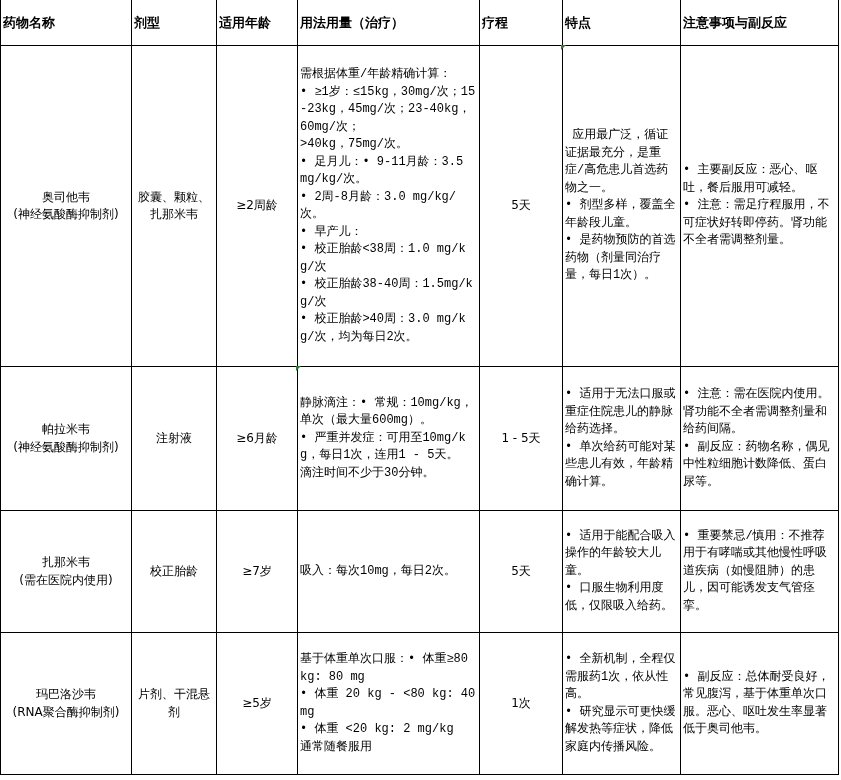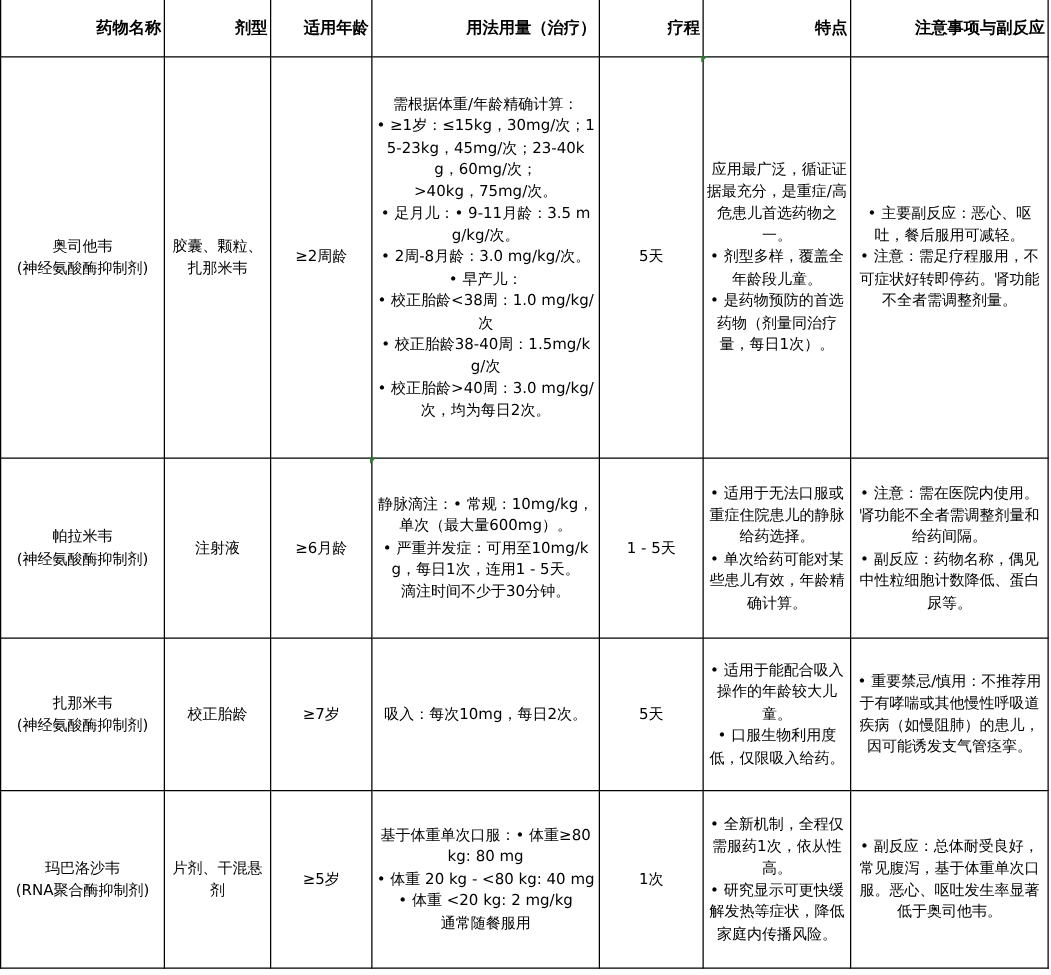--- a/index.html
+++ b/index.html
@@ -1,21 +1,21 @@
 <!DOCTYPE html>
 <html><head>
 <meta charset="utf-8">
 <style>
   html, body { margin:0; padding:0; background:#ffffff; }
   body { width:841px; height:780px; overflow:hidden; font-family:"DejaVu Sans", "Liberation Sans", sans-serif; color:#000; }
   table { border-collapse:collapse; table-layout:fixed; position:absolute; left:0; top:-1px; width:838px; }
   td, th { border:1.5px solid #000; padding:0 2px; font-size:12px; line-height:17.5px; vertical-align:middle; word-break:break-all; }
-  th { height:45px; font-weight:bold; font-size:13px; text-align:right; }
+  th { height:45px; font-weight:bold; font-size:13px; text-align:left; }
   td.c { text-align:center; }
-  td.l { text-align:center; }
+  td.l { text-align:left;font-family:Liberation Mono, monospace; }
   .cell-text { white-space:pre-wrap; }
   .mark { position:relative; }
   .mark::before { content:""; position:absolute; left:-2px; top:-1px; width:0; height:0; border-top:5px solid #2e7d32; border-right:5px solid transparent; }
 </style>
 </head>
 <body>
 
 <table>
   <colgroup>
     <col style="width:131px">
@@ -68,21 +68,21 @@
 • 严重并发症：可用至10mg/kg，每日1次，连用1 - 5天。
 滴注时间不少于30分钟。</td>
       <td class="c cell-text">1 - 5天</td>
       <td class="l cell-text">• 适用于无法口服或重症住院患儿的静脉给药选择。
 • 单次给药可能对某些患儿有效，年龄精确计算。</td>
       <td class="l cell-text">• 注意：需在医院内使用。肾功能不全者需调整剂量和给药间隔。
 • 副反应：药物名称，偶见中性粒细胞计数降低、蛋白尿等。</td>
     </tr>
     <tr style="height:122px">
       <td class="c cell-text">扎那米韦
-(神经氨酸酶抑制剂)</td>
+(需在医院内使用)</td>
       <td class="c cell-text">校正胎龄</td>
       <td class="c cell-text">≥7岁</td>
       <td class="l cell-text">吸入：每次10mg，每日2次。</td>
       <td class="c cell-text">5天</td>
       <td class="l cell-text">• 适用于能配合吸入操作的年龄较大儿童。
 • 口服生物利用度低，仅限吸入给药。</td>
       <td class="l cell-text">• 重要禁忌/慎用：不推荐用于有哮喘或其他慢性呼吸道疾病（如慢阻肺）的患儿，因可能诱发支气管痉挛。</td>
     </tr>
     <tr style="height:142px">
       <td class="c cell-text">玛巴洛沙韦

